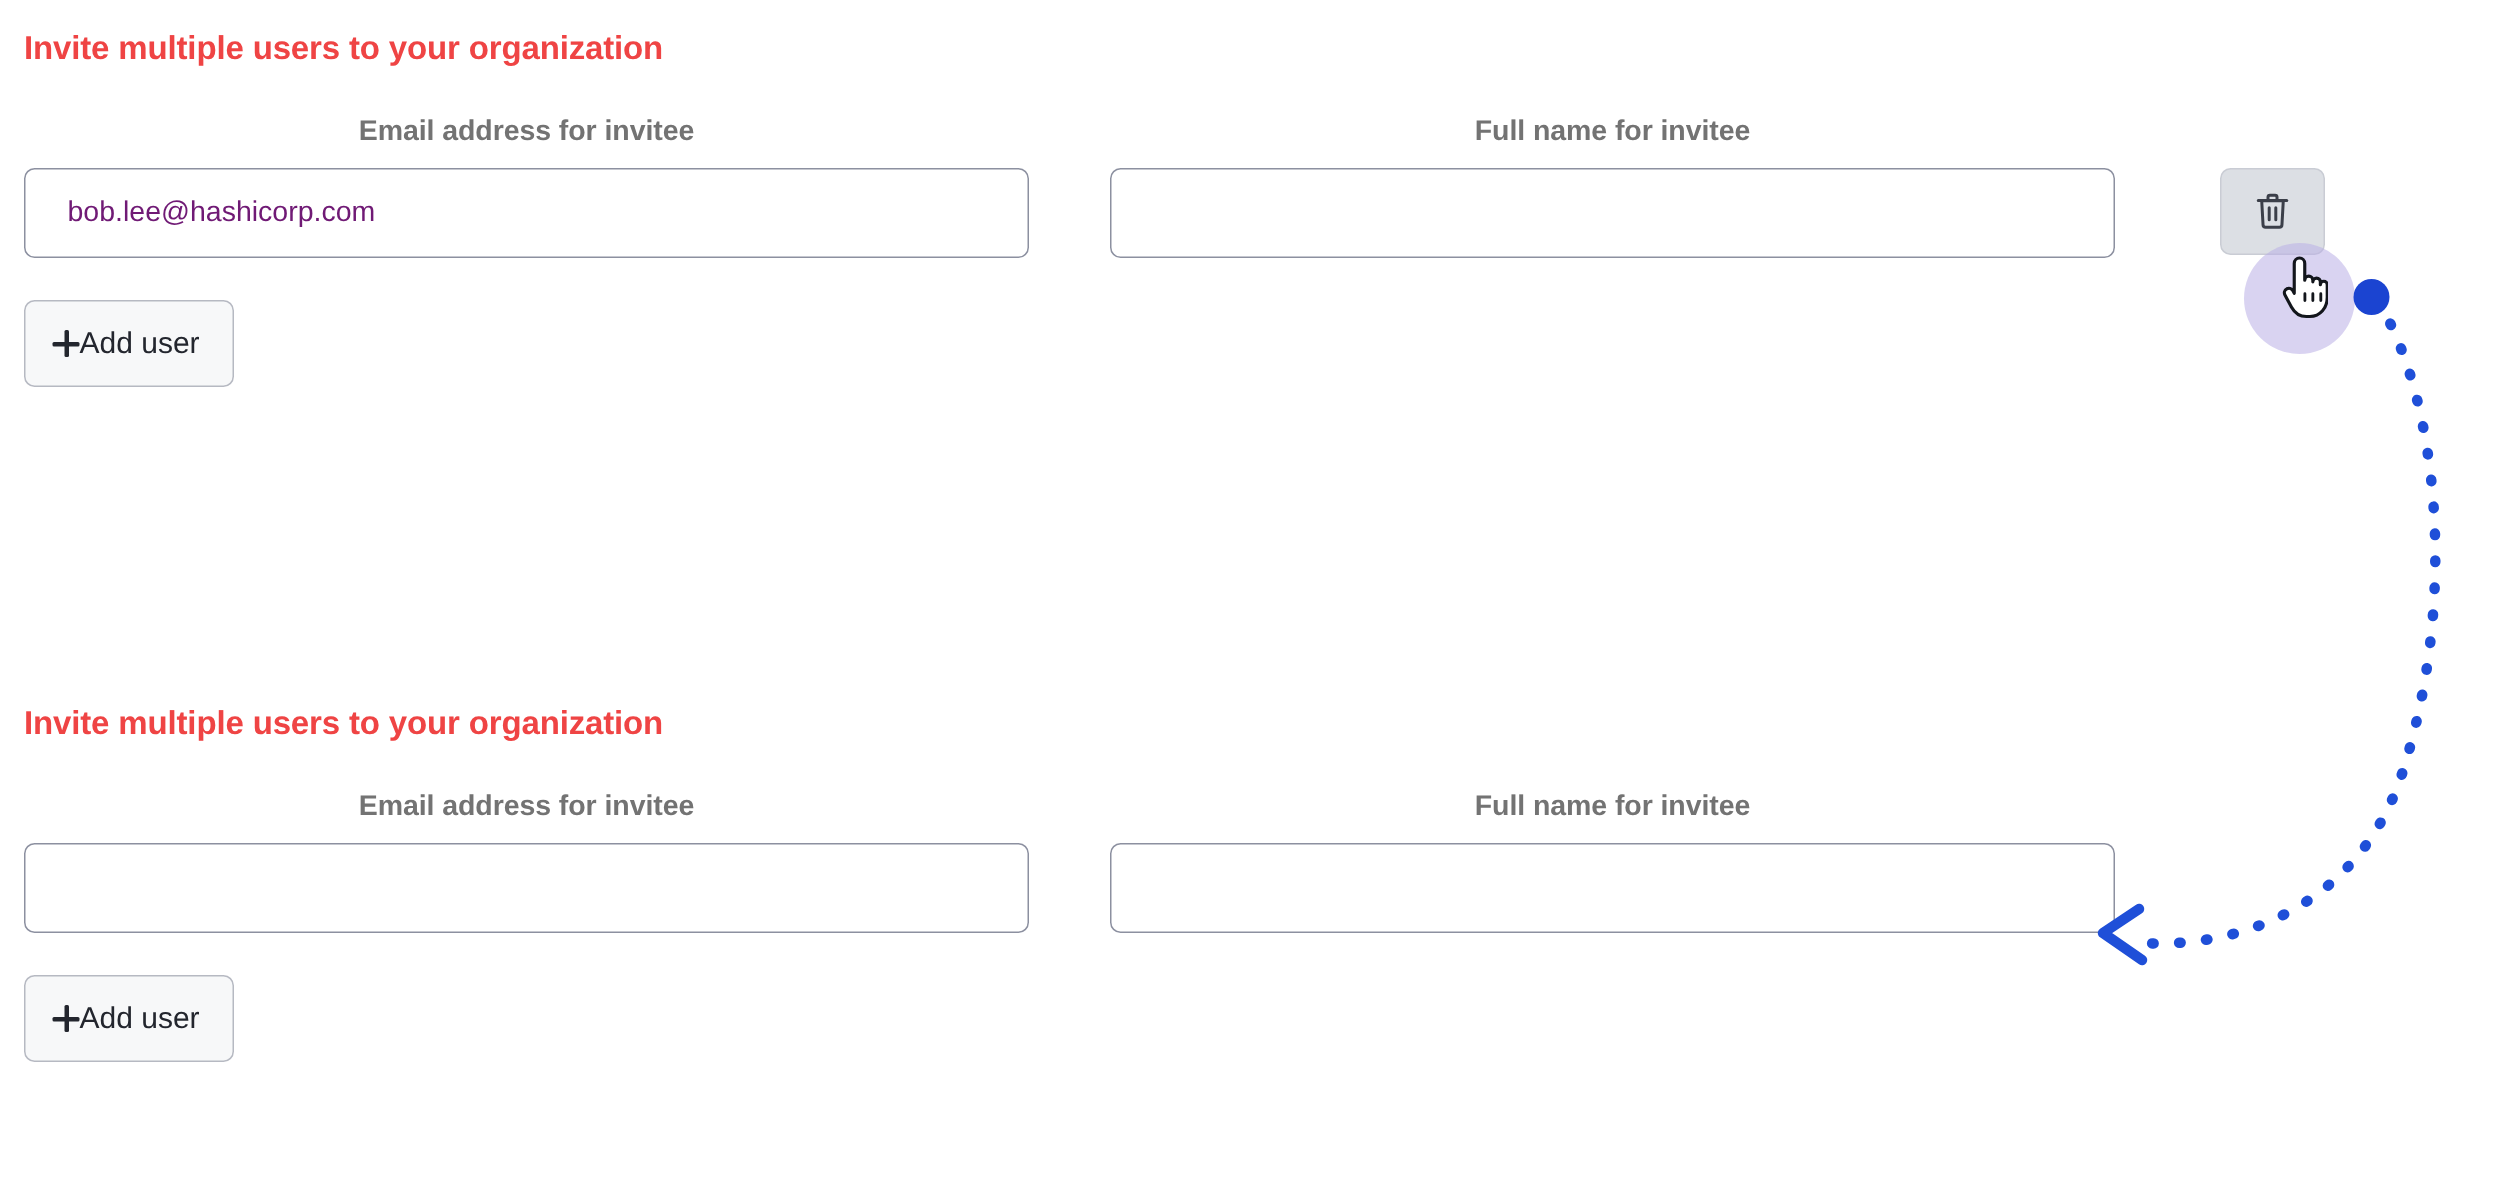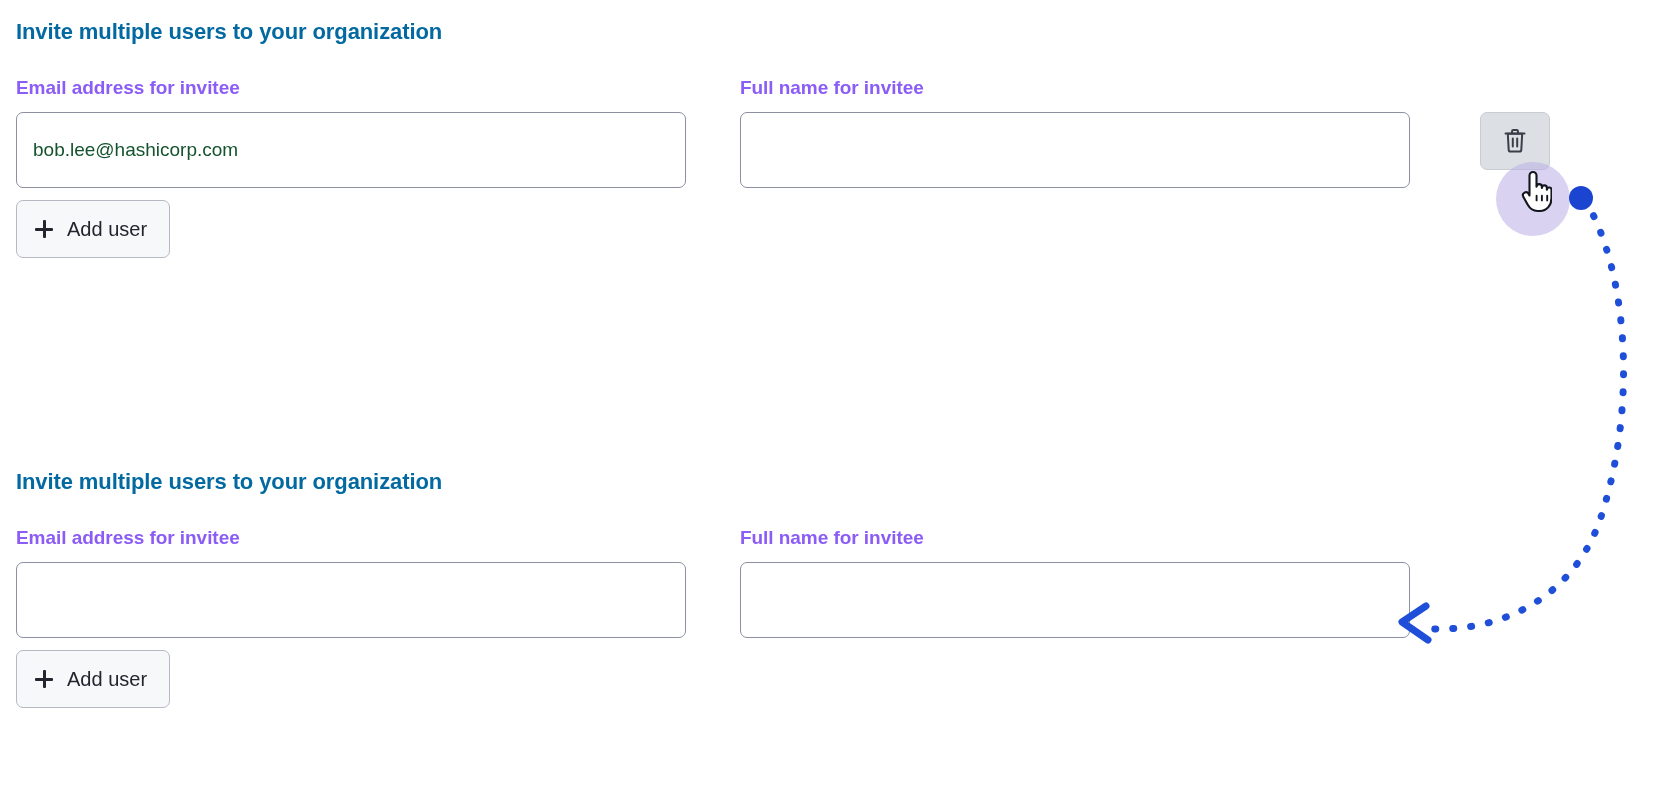--- a/index.html
+++ b/index.html
@@ -30,21 +30,21 @@
     left: 16px;
     width: 1640px;
   }
   .block-1 { top: 18px; }
   .block-2 { top: 468px; }
 
   .block-heading {
     font-size: 22px;
     font-weight: bold;
     letter-spacing: -0.1px;
-    color: #0369a1;
+    color: #ef4444;
     line-height: 28px;
     margin: 0;
     padding: 0;
   }
 
   .field-row {
     position: relative;
     margin-top: 30px;
     height: 106px;
   }
@@ -52,39 +52,40 @@
   .field {
     position: absolute;
     top: 0;
   }
   .field-email  { left: 0px;   width: 670px; }
   .field-name   { left: 724px; width: 670px; }
 
   .field-label {
     font-size: 19px;
     font-weight: bold;
-    color: #8b5cf6;
+    color: #737373;
     line-height: 24px;
     display: block;
     margin-bottom: 12px;
     letter-spacing: -0.05px;
+    text-align: center;
   }
 
   .text-input {
     box-sizing: border-box;
     display: block;
     width: 100%;
-    height: 76px;
+    height: 60px;
     border: 1.6px solid #8c90a0;
     border-radius: 7px;
     background: #ffffff;
     font-family: "Liberation Sans", sans-serif;
     font-size: 19px;
-    color: #14532d;
-    padding: 0 16px;
+    color: #701a75;
+    padding: 0 28px;
     outline: none;
   }
   .text-input::placeholder { color: #9ba0ae; }
 
   
   .delete-btn {
     position: absolute;
     left: 1464px;
     top: 36px;
     width: 70px;
@@ -105,21 +106,20 @@
     position: absolute;
     left: 0px;
     box-sizing: border-box;
     height: 58px;
     padding: 0 22px 0 18px;
     background: #f7f8f9;
     border: 1.4px solid #b6b9c2;
     border-radius: 7px;
     display: inline-flex;
     align-items: center;
-    gap: 14px;
     font-family: "Liberation Sans", sans-serif;
     font-size: 20px;
     color: #23262e;
     cursor: pointer;
   }
   .plus-icon {
     display: inline-block;
     position: relative;
     width: 18px;
     height: 18px;

